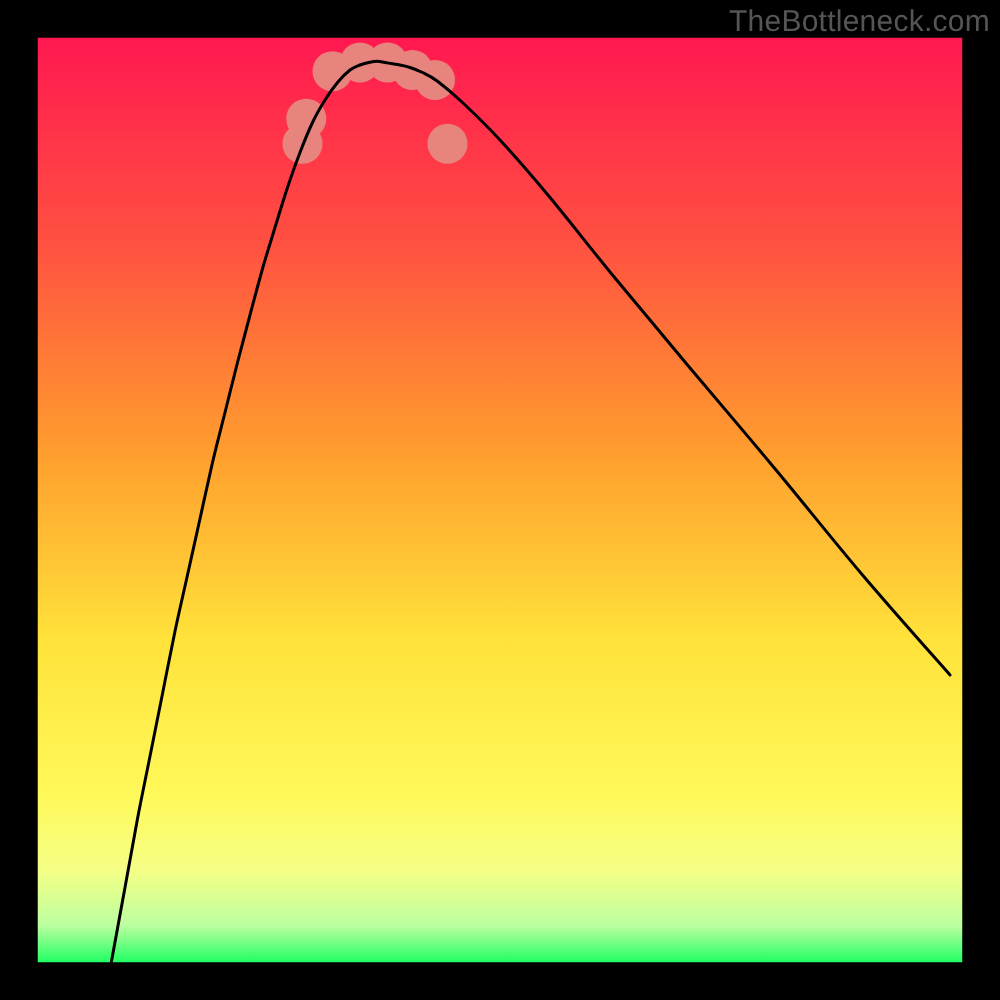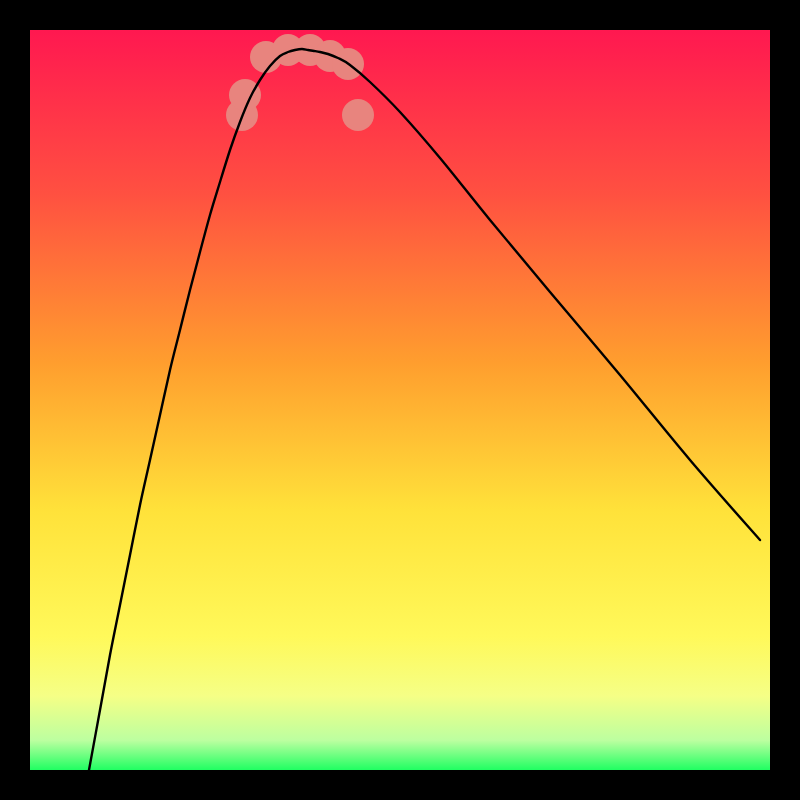--- a/index.html
+++ b/index.html
@@ -35,20 +35,21 @@
     z-index: 20;
     user-select: none;
   }
   svg { display: block; }
 </style>
 </head>
 <body>
 
 <div class="frame">
 
+  <div class="watermark">TheBottleneck.com</div>
 
   <div class="plot">
     <svg viewBox="0 0 740 740" width="740" height="740">
       <defs>
         <linearGradient id="bg-grad" x1="0" y1="0" x2="0" y2="1">
           <stop offset="0%" stop-color="#ff1850"></stop>
           <stop offset="22%" stop-color="#ff5041"></stop>
           <stop offset="45%" stop-color="#ff9e2e"></stop>
           <stop offset="65%" stop-color="#ffe23a"></stop>
           <stop offset="82%" stop-color="#fff95a"></stop>

